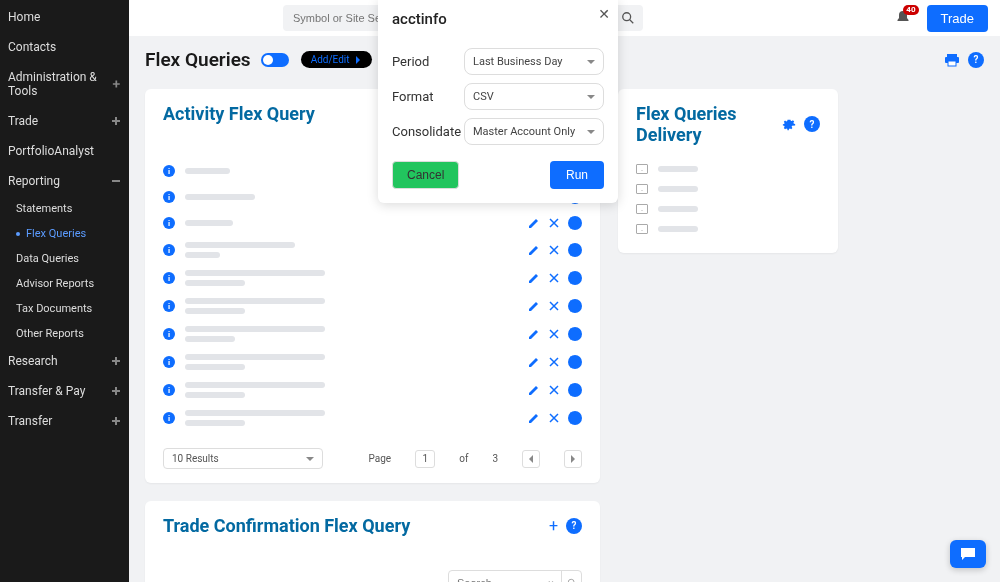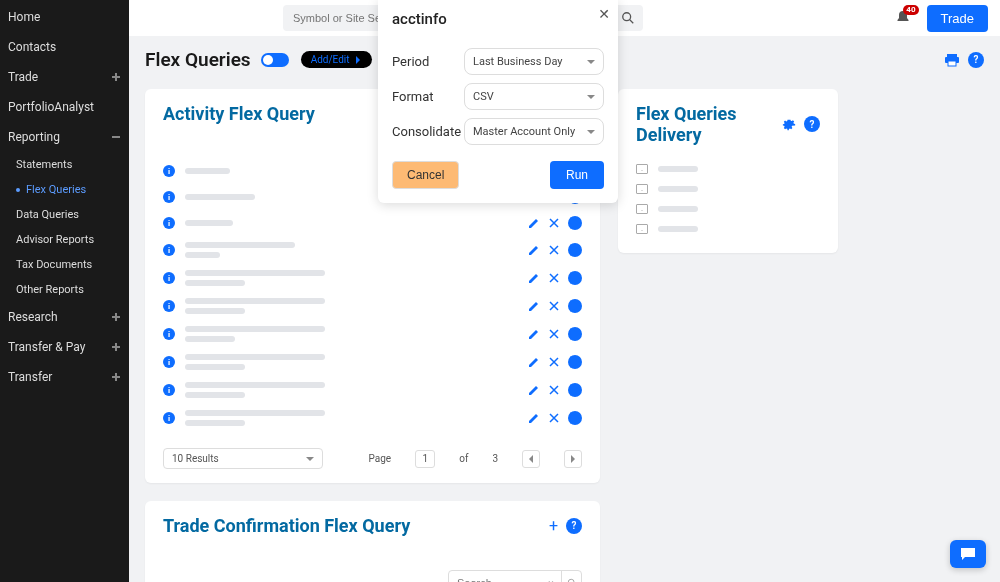--- a/index.html
+++ b/index.html
@@ -60,36 +60,42 @@
 .deliv-row { display: flex; align-items: center; gap: 10px; padding: 5px 0; }
 .envelope { width: 12px; height: 10px; border: 1px solid #aaa; border-radius: 1px; position: relative; }
 .envelope::after { content: ''; position: absolute; top: 0; left: 0; right: 0; height: 5px; border-bottom: 1px solid #aaa; clip-path: polygon(0 0, 100% 0, 50% 100%); background: transparent; }
 .modal { position: absolute; left: 378px; top: 0; width: 240px; background: #fff; border-radius: 0 0 6px 6px; box-shadow: 0 2px 12px rgba(0,0,0,0.15); padding: 10px 14px 14px; }
 .modal-close { position: absolute; top: 6px; right: 8px; font-size: 14px; color: #555; cursor: pointer; }
 .modal-title { font-size: 15px; font-weight: 500; color: #222; margin-bottom: 20px; }
 .mrow { display: flex; align-items: center; margin-bottom: 8px; }
 .mlabel { font-size: 13px; color: #333; width: 72px; flex-shrink: 0; }
 .msel { flex: 1; border: 1px solid #ddd; border-radius: 8px; padding: 6px 8px; font-size: 11px; color: #444; display: flex; justify-content: space-between; align-items: center; cursor: pointer; }
 .modal-actions { display: flex; justify-content: space-between; margin-top: 16px; }
-.btn-cancel { background: #fdba74; border: 1px solid #ddd; color: #333; border-radius: 4px; padding: 6px 14px; font-size: 12px; cursor: pointer; }
+.btn-cancel { background: #22c55e; border: 1px solid #ddd; color: #333; border-radius: 4px; padding: 6px 14px; font-size: 12px; cursor: pointer; }
 .btn-run { background: #0e6dff; color: #fff; border: none; border-radius: 4px; padding: 6px 16px; font-size: 12px; cursor: pointer; }
 
 
 .chat-btn { position: absolute; bottom: 14px; right: 14px; width: 36px; height: 28px; background: #0e6dff; border-radius: 6px; display: flex; align-items: center; justify-content: center; cursor: pointer; box-shadow: 0 2px 6px rgba(0,0,0,0.2); }
 .chat-btn svg { width: 16px; height: 14px; fill: #fff; }
 </style>
 </head>
 <body>
 
 <div class="sidebar">
   <div class="sidebar-item">
       <span>Home</span>
     </div>
   <div class="sidebar-item">
       <span>Contacts</span>
+    </div>
+  <div class="sidebar-item">
+      <span>Administration &amp; Tools</span>
+      <svg class="chev" viewBox="0 0 10 10">
+        <path d="M4 1h2v8H4z M1 4h8v2H1z"></path>
+      </svg>
     </div>
   <div class="sidebar-item">
       <span>Trade</span>
       <svg class="chev" viewBox="0 0 10 10">
         <path d="M4 1h2v8H4z M1 4h8v2H1z"></path>
       </svg>
     </div>
   <div class="sidebar-item">
       <span>PortfolioAnalyst</span>
     </div>

